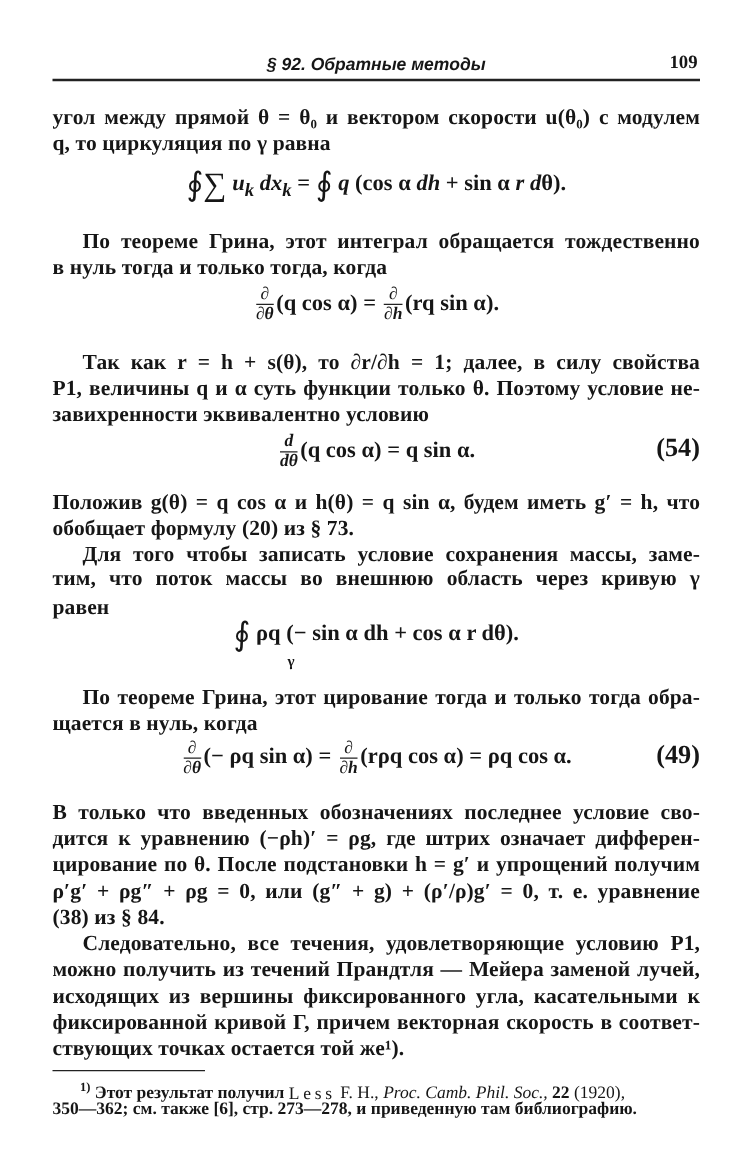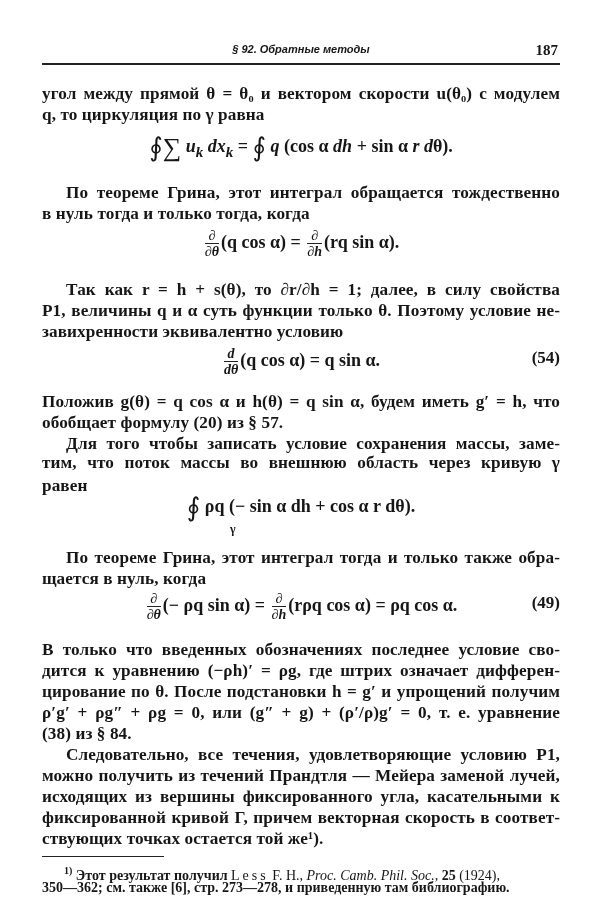--- a/index.html
+++ b/index.html
@@ -1,33 +1,33 @@
 <!DOCTYPE html>
 <html><head>
   <meta charset="utf-8">
   <style>
     html, body { margin: 0; padding: 0; background: #ffffff; }
     body { width: 600px; height: 923px; position: relative; overflow: hidden;
            font-family: "Liberation Serif", "DejaVu Serif", serif; color: #161616; }
     .page { position: absolute; left: 42px; top: 0; width: 518px; }
     .running-head { position: absolute; top: 40px; left: 0; width: 518px; height: 20px; }
     .rh-title { position: absolute; left: 0; width: 518px; text-align: center;
-                font-style: italic; font-weight: bold; font-size: 11px; top: 3px;
+                font-style: italic; font-weight: bold; font-size: 14px; top: 3px;
                 font-family: "Liberation Sans", sans-serif; }
     .rh-page { position: absolute; right: 2px; top: 2px; font-weight: bold; font-size: 15px; }
     .rule { position: absolute; top: 63px; left: 0; width: 518px; height: 0;
             border-top: 2px solid #222; }
     .line { position: absolute; left: 0; width: 518px; font-size: 17.2px; font-weight: bold;
             white-space: nowrap; line-height: 20px; letter-spacing: 0.1px; }
     .just { text-align: justify; text-align-last: justify; }
     .indent { padding-left: 24px; box-sizing: border-box; }
     .eq { position: absolute; left: 0; width: 518px; font-size: 18px; font-weight: bold;
           white-space: nowrap; text-align: center; line-height: 24px; }
     .eq i, .line i { font-style: italic; text-align: center; }
-    .eqnum { position: absolute; right: 0; font-size: 17px; font-weight: bold; }
+    .eqnum { position: absolute; right: 0; font-size: 21px; font-weight: bold; }
     .frac { display: inline-block; vertical-align: middle; text-align: center; font-size: 14px;
             line-height: 15px; margin: 0 2px; }
     .frac .num { display: block; border-bottom: 1.5px solid #222; padding: 0 1px; font-style: italic; }
     .frac .den { display: block; font-style: italic; }
     .oint { font-size: 26px; font-weight: normal; vertical-align: -4px; }
     .sum { font-size: 26px; font-weight: normal; vertical-align: -4px; }
     .sub-gamma { position: absolute; font-size: 12px; font-weight: bold; }
     .fn-rule { position: absolute; left: 0; top: 856px; width: 122px; border-top: 1.5px solid #222; }
     .fn { position: absolute; left: 0; width: 518px; font-size: 14px; font-weight: bold;
           white-space: nowrap; line-height: 17px; }
@@ -35,21 +35,21 @@
     .spaced { letter-spacing: 3px; font-weight: normal; margin-top: 46px; }
     .emph { font-style: italic; }
   </style>
 </head>
 <body>
 
 <div class="page">
 
   <div class="running-head">
     <div class="rh-title">§ 92. Обратные методы</div>
-    <div class="rh-page">187</div>
+    <div class="rh-page">109</div>
   </div>
   <div class="rule"></div>
 
   <div class="line just" style="top:84px">угол между прямой θ = θ₀ и вектором скорости u(θ₀) с модулем</div>
   <div class="line" style="top:105px">q, то циркуляция по γ равна</div>
 
   <div class="eq" style="top:134px">
     <span class="oint">∮</span><span class="sum">∑</span>
     <i>u<sub>k</sub> dx<sub>k</sub></i> =
     <span class="oint">∮</span>
@@ -67,32 +67,32 @@
   <div class="line just indent" style="top:280px">Так как r = h + s(θ), то ∂r/∂h = 1; далее, в силу свойства</div>
   <div class="line just" style="top:301px">P1, величины q и α суть функции только θ. Поэтому условие не-</div>
   <div class="line" style="top:322px">завихренности эквивалентно условию</div>
 
   <div class="eq" style="top:346px">
     <span class="frac"><span class="num">d</span><span class="den">dθ</span></span><span>(q cos α)</span> = <span>q sin α.</span>
     <span class="eqnum">(54)</span>
   </div>
 
   <div class="line just" style="top:392px">Положив g(θ) = q cos α и h(θ) = q sin α, будем иметь g′ = h, что</div>
-  <div class="line" style="top:413px">обобщает формулу (20) из § 57.</div>
+  <div class="line" style="top:413px">обобщает формулу (20) из § 73.</div>
   <div class="line just indent" style="top:434px">Для того чтобы записать условие сохранения массы, заме-</div>
   <div class="line just" style="top:453px">тим, что поток массы во внешнюю область через кривую γ</div>
   <div class="line" style="top:476px">равен</div>
 
   <div class="eq" style="top:494px">
     <span class="oint">∮</span>
     <span>ρq (− sin α dh + cos α r dθ).</span>
   </div>
   <div class="sub-gamma" style="top:522px; left:188px">γ</div>
 
-  <div class="line just indent" style="top:548px">По теореме Грина, этот интеграл тогда и только также обра-</div>
+  <div class="line just indent" style="top:548px">По теореме Грина, этот цирование тогда и только тогда обра-</div>
   <div class="line" style="top:569px">щается в нуль, когда</div>
 
   <div class="eq" style="top:591px">
     <span class="frac"><span class="num">∂</span><span class="den">∂θ</span></span><span>(− ρq sin α)</span> =
     <span class="frac"><span class="num">∂</span><span class="den">∂h</span></span><span>(rρq cos α)</span> = <span>ρq cos α.</span>
     <span class="eqnum">(49)</span>
   </div>
 
   <div class="line just" style="top:640px">В только что введенных обозначениях последнее условие сво-</div>
   <div class="line just" style="top:661px">дится к уравнению (−ρh)′ = ρg, где штрих означает дифферен-</div>
@@ -106,18 +106,18 @@
   <div class="line just" style="top:808px">фиксированной кривой Г, причем векторная скорость в соответ-</div>
   <div class="line" style="top:829px">ствующих точках остается той же¹).</div>
 
   <div class="fn-rule"></div>
   <div class="fn" style="top:862px; padding-left:22px; box-sizing:border-box;">
     <sup>1)</sup>
     <span>Этот результат получил</span>
     <span class="spaced">Less</span>
     <span style="font-weight:normal">F. H.,</span>
     <span class="emph" style="font-weight:normal">Proc. Camb. Phil. Soc.,</span>
-    <span>25</span>
-    <span style="font-weight:normal">(1924),</span>
+    <span>22</span>
+    <span style="font-weight:normal">(1920),</span>
   </div>
   <div class="fn" style="top:879px">350—362; см. также [6], стр. 273—278, и приведенную там библиографию.</div>
 
 </div>
 
 </body></html>

